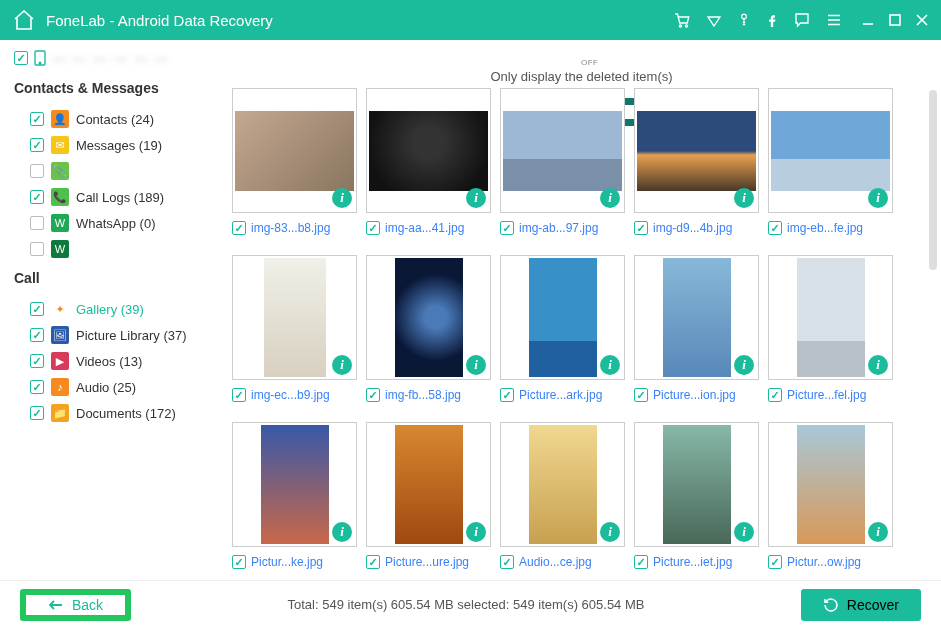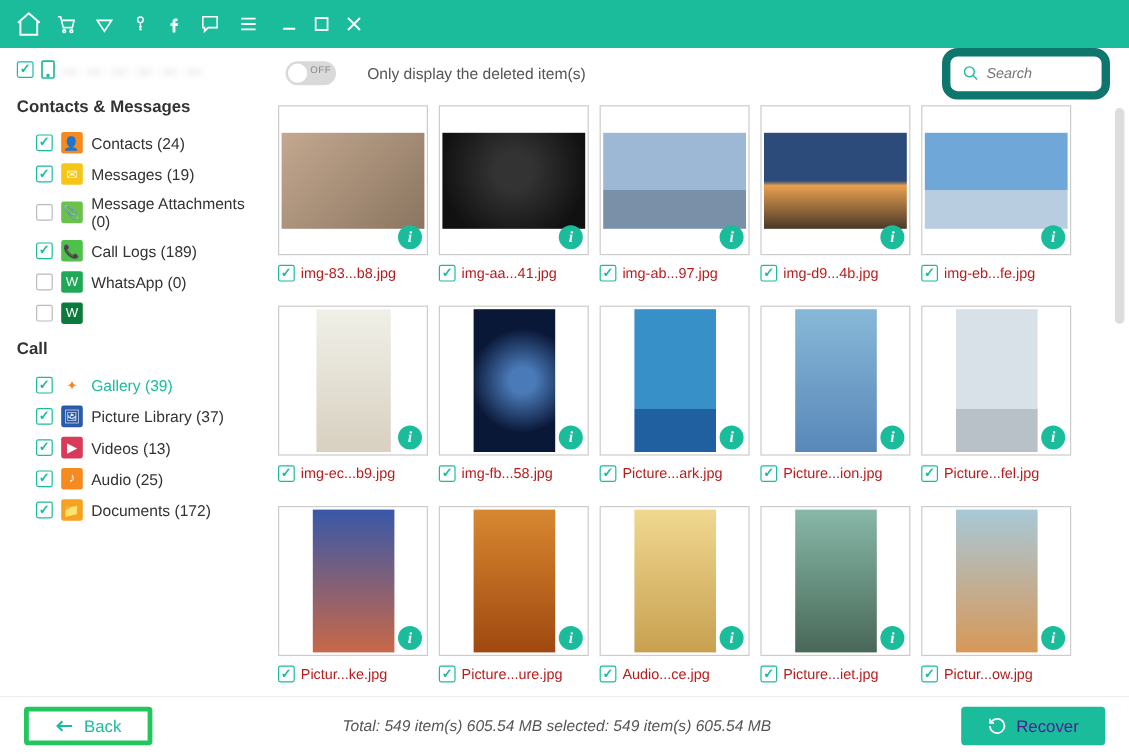--- a/index.html
+++ b/index.html
@@ -26,46 +26,46 @@
 .tree-item.active { color: #1bbc9b; }
 .cat-icon { width: 18px; height: 18px; border-radius: 2px; display: inline-flex; align-items: center; justify-content: center; color: #fff; font-size: 11px; flex-shrink: 0; }
 
 
 .chk { width: 14px; height: 14px; border: 1.5px solid #1bbc9b; border-radius: 2px; display: inline-flex; align-items: center; justify-content: center; flex-shrink: 0; cursor: pointer; }
 .chk.checked::after { content: "✓"; color: #1bbc9b; font-size: 11px; font-weight: bold; line-height: 1; }
 .chk.gray { border-color: #bbb; }
 
 
 .content { flex: 1; display: flex; flex-direction: column; position: relative; }
-.toolbar { height: 42px; display: flex; align-items: center; padding: 15px 16px; gap: 26px; }
+.toolbar { height: 42px; display: flex; align-items: center; padding: 15px 16px; gap: 14px; flex-direction: column; }
 .toggle { width: 42px; height: 20px; background: #d9d9d9; border-radius: 10px; position: relative; cursor: pointer; }
 .toggle::before { content: ""; position: absolute; left: 2px; top: 2px; width: 16px; height: 16px; background: #fff; border-radius: 50%; }
 .toggle-label { position: absolute; right: 4px; top: 3px; font-size: 8px; color: #888; letter-spacing: 0.5px; }
 .toggle-text { font-size: 13px; color: #555; flex: 1; }
 .search { width: 140px; height: 43px; border: 7px solid #0f766e; border-radius: 13px; display: flex; align-items: center; padding: 0 10px; gap: 6px; }
 .search input { border: none; outline: none; flex: 1; font-size: 12px; font-style: italic; color: #888; width: 80px; }
 
 
 .grid-wrap { flex: 1; overflow-y: auto; padding: 0 6px 0 8px; }
 .grid { display: flex; flex-wrap: wrap; gap: 0; }
 .thumb-cell { width: 130px; margin: 6px 2px 14px 2px; }
 .thumb-frame { width: 125px; height: 125px; border: 1px solid #ccc; display: flex; align-items: center; justify-content: center; background: #fff; position: relative; }
 .info-badge { position: absolute; right: 4px; bottom: 4px; width: 20px; height: 20px; background: #1bbc9b; border-radius: 50%; color: #fff; font-style: italic; font-family: Georgia, serif; font-weight: bold; display: flex; align-items: center; justify-content: center; font-size: 13px; cursor: pointer; }
-.thumb-label { display: flex; align-items: center; gap: 5px; margin-top: 8px; font-size: 12px; color: #b91c1c; }
+.thumb-label { display: flex; align-items: center; gap: 5px; margin-top: 8px; font-size: 12px; color: #3b82f6; }
 
 
 .vscroll { position: absolute; right: 2px; top: 50px; width: 10px; height: 480px; }
 .vscroll-thumb { width: 8px; height: 180px; background: #ddd; border-radius: 4px; margin-top: 0; }
 
 
 .footer { position: absolute; bottom: 0; left: 0; right: 0; height: 48px; border-top: 1px solid #eee; display: flex; align-items: center; padding: 0 20px; background: #fff; }
 .btn { height: 32px; padding: 0 22px; border-radius: 3px; font-size: 14px; display: inline-flex; align-items: center; gap: 8px; cursor: pointer; }
-.btn-back { border: 4px solid #22c55e; color: #1bbc9b; background: #fff; }
-.btn-recover { background: #1bbc9b; color: #4c1d95; border: none; }
-.footer-stats { flex: 1; text-align: center; font-size: 13px; color: #555; font-style: italic; }
+.btn-back { border: 6px solid #22c55e; color: #1bbc9b; background: #fff; }
+.btn-recover { background: #1bbc9b; color: #000000; border: none; }
+.footer-stats { flex: 1; text-align: center; font-size: 13px; color: #555; }
 
 
 .ph { width: 100%; height: 100%; }
 .ph1 { background: linear-gradient(135deg,#c4a890,#8a7560); width:90px; }
 .ph2 { background: radial-gradient(circle at 50% 40%, #333 20%, #111 80%); }
 .ph3 { background: linear-gradient(180deg,#9cb8d4 60%,#7a8fa8 60%); }
 .ph4 { background: linear-gradient(180deg,#2c4a7a 50%,#e8a050 55%,#4a3828 100%); }
 .ph5 { background: linear-gradient(180deg,#6fa8d8 60%,#b8cde0 60%); }
 .ph6 { background: linear-gradient(180deg,#f0f0e8,#d8d0c0); width:62px; }
 .ph7 { background: radial-gradient(circle at 60% 50%,#4a7ab8 15%,#0a1838 60%); width:68px; }
@@ -82,20 +82,21 @@
 </style>
 </head>
 <body>
 
 <div class="titlebar">
   <span class="home-icon">
     <svg viewBox="0 0 24 24" width="24" height="24" fill="none" stroke="#fff" stroke-width="1.6">
         <path d="M3 11 L12 3 L21 11 M5 10 V21 H19 V10"></path>
       </svg>
   </span>
+  <span class="title">FoneLab - Android Data Recovery</span>
   <div class="right-icons">
     <span>
         <svg width="18" height="18" viewBox="0 0 24 24" fill="none" stroke="#fff" stroke-width="1.8">
           <path d="M3 4h3l3 12h10l2-8H7"></path>
           <circle cx="10" cy="20" r="1.5"></circle>
           <circle cx="18" cy="20" r="1.5"></circle>
         </svg>
       </span>
     <span>
         <svg width="18" height="18" viewBox="0 0 24 24" fill="none" stroke="#fff" stroke-width="1.8">
@@ -163,21 +164,20 @@
           <span>Contacts (24)</span>
         </div>
         <div class="tree-item">
           <span class="chk checked"></span>
           <span class="cat-icon" style="background: rgb(245, 197, 24);">✉</span>
           <span>Messages (19)</span>
         </div>
         <div class="tree-item">
           <span class="chk gray"></span>
           <span class="cat-icon" style="background: rgb(107, 193, 74);">📎</span>
-          <span>Message Attachments (0)</span>
         </div>
         <div class="tree-item">
           <span class="chk checked"></span>
           <span class="cat-icon" style="background: rgb(79, 193, 74);">📞</span>
           <span>Call Logs (189)</span>
         </div>
         <div class="tree-item">
           <span class="chk gray"></span>
           <span class="cat-icon" style="background: rgb(31, 168, 85);">W</span>
           <span>WhatsApp (0)</span>

